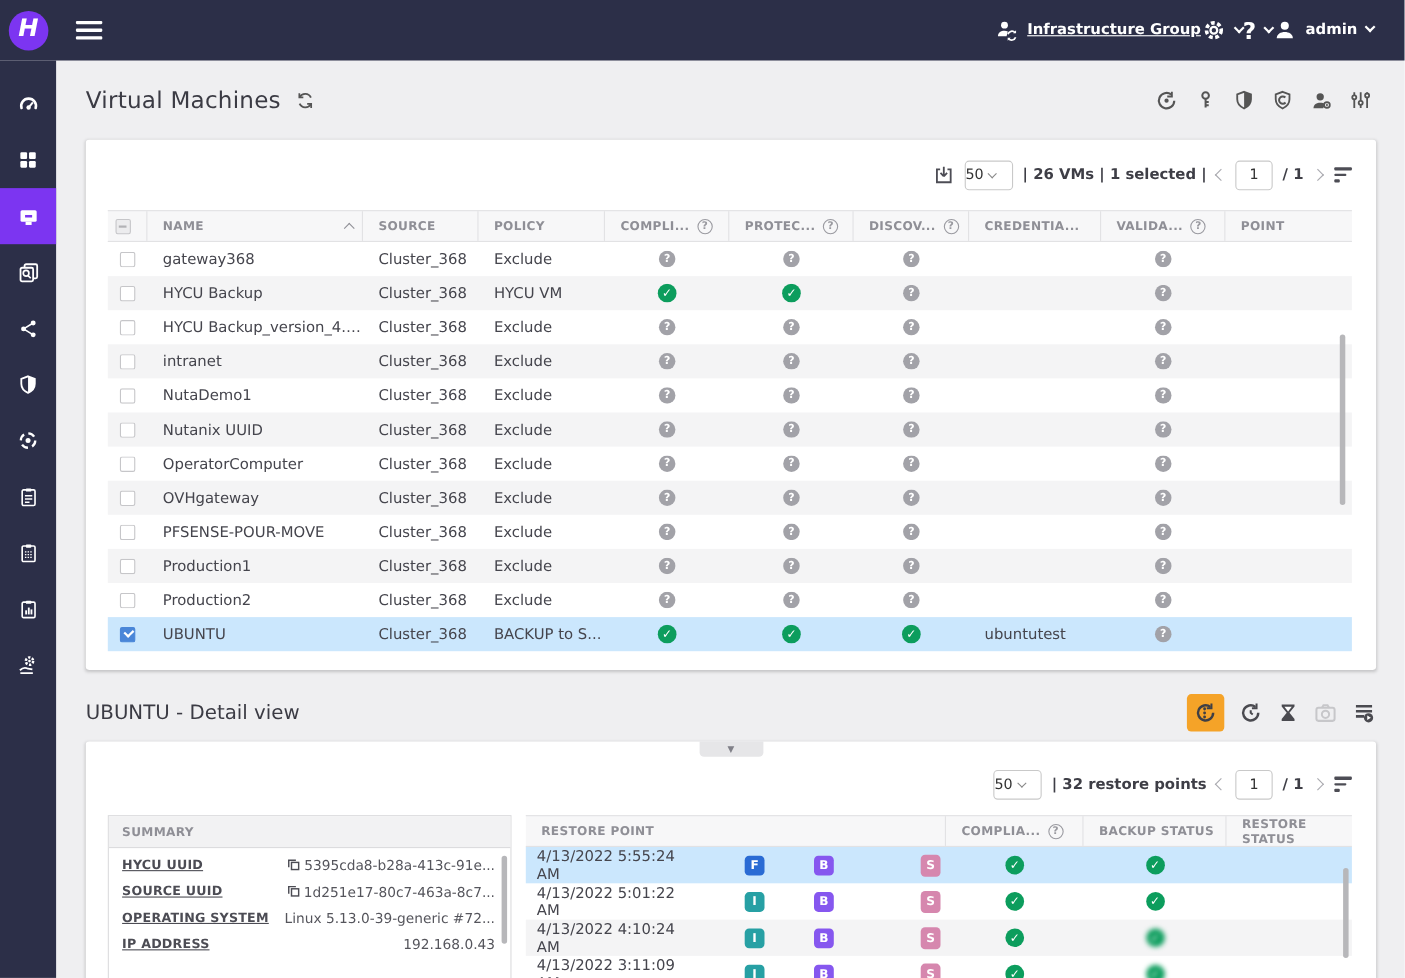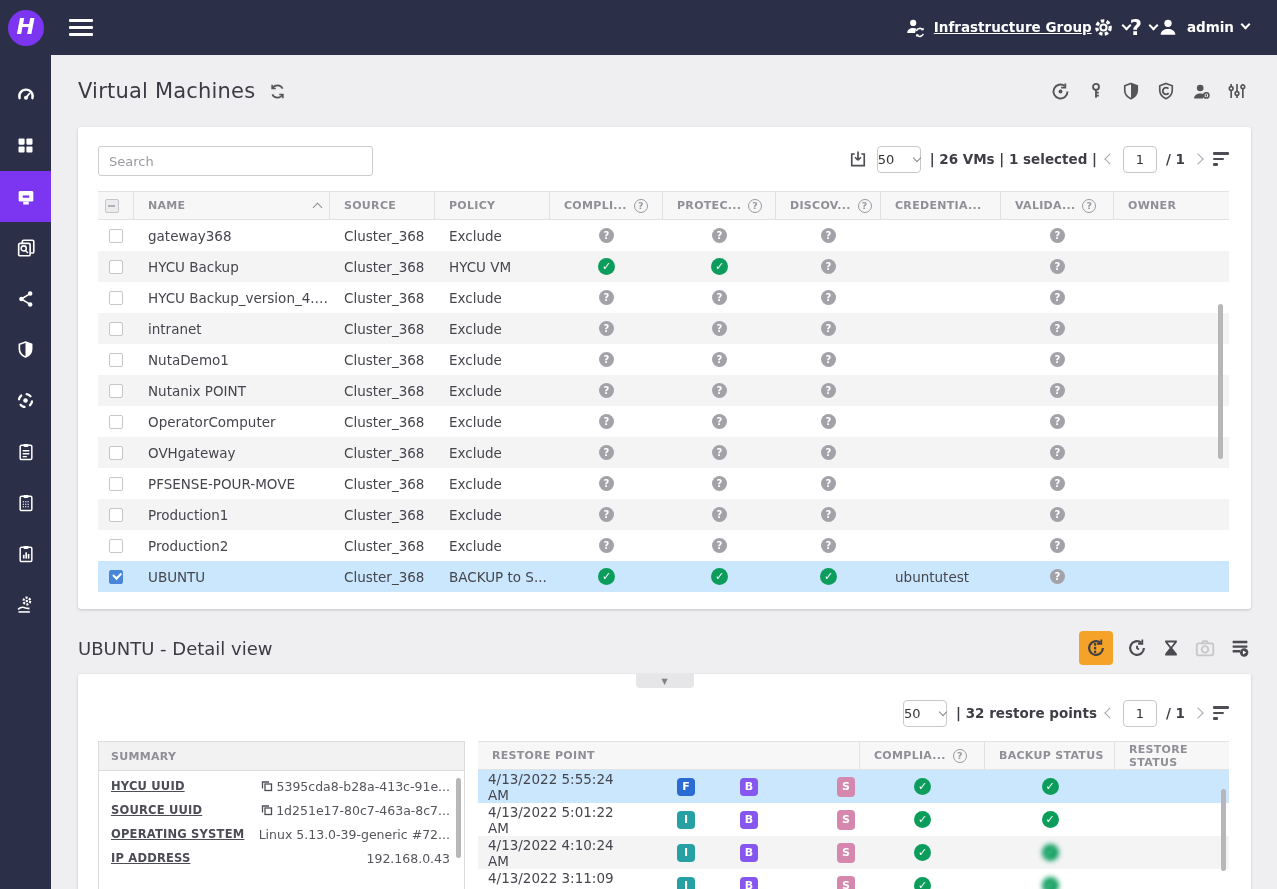--- a/index.html
+++ b/index.html
@@ -31,21 +31,21 @@
   .icon-btn { display:inline-flex; align-items:center; justify-content:center; cursor:pointer; color:#555; }
   .pg-actions { margin-left:auto; display:flex; align-items:center; gap:15px; }
 
   .card { background:#fff; margin:0 26px 0 27px; border-radius:3px; box-shadow:0 1px 3px rgba(0,0,0,.18); position:relative; }
   .card1 { height:482px; }
 
   
   .ctl-row { position:absolute; top:17px; right:20px; display:flex; align-items:center; gap:9px; height:30px; }
   .search { position:absolute; top:19px; left:20px; width:275px; height:30px; border:1px solid #ccc; border-radius:3px; font-size:13px; padding:0 10px; color:#444; font-family:inherit; }
   .search::placeholder { color:#9a9aa0; }
-  .pgsel { display:flex; align-items:center; justify-content:space-between; gap:5px; width:44px; height:27px; border:1px solid #c9c9c9; border-radius:4px; background:#fff; font-size:13px; color:#333; cursor:pointer; }
+  .pgsel { display:flex; align-items:center; justify-content:flex-start; gap:5px; width:44px; height:27px; border:1px solid #c9c9c9; border-radius:4px; background:#fff; font-size:13px; color:#333; cursor:pointer; }
   .pgsel .dchev { width:6px; height:6px; border-right:1.6px solid #888; border-bottom:1.6px solid #888; transform:rotate(45deg); margin-top:-3px; }
   .pgbox { width:34px; height:27px; border:1px solid #c9c9c9; border-radius:4px; display:flex; align-items:center; justify-content:center; font-size:13px; color:#333; background:#fff; }
   .cnt { font-size:13.5px; font-weight:600; color:#3e3e46; }
   .pchev { width:8px; height:8px; border-right:1.8px solid #a9a9af; border-bottom:1.8px solid #a9a9af; cursor:pointer; }
   .pchev.l { transform:rotate(135deg); }
   .pchev.r { transform:rotate(-45deg); }
   .ficon { display:flex; flex-direction:column; gap:3px; align-items:flex-start; cursor:pointer; padding:2px; }
   .ficon div { height:2.4px; background:#4d4d55; border-radius:1px; }
   .ficon .f1{width:16px}.ficon .f2{width:10.5px}.ficon .f3{width:5px}
 
@@ -297,21 +297,20 @@
               <path d="M5 3.5v17M12 3.5v17M19 3.5v17"></path>
               <circle cx="5" cy="9" r="2.2" fill="#fff"></circle>
               <circle cx="12" cy="15" r="2.2" fill="#fff"></circle>
               <circle cx="19" cy="7" r="2.2" fill="#fff"></circle>
             </svg>
         </span>
       </div>
     </div>
 
     <div class="card card1">
-      <input class="search" type="text" placeholder="Search" style="">
       <div class="ctl-row">
         <span class="icon-btn">
           <svg width="20" height="20" viewBox="0 0 24 24" fill="none" stroke="#4d4d55" stroke-width="2">
               <path d="M8 6H4.5v14h15V6H16"></path>
               <path d="M12 3v10.5m0 0l-3.6-3.6M12 13.5l3.6-3.6"></path>
             </svg>
         </span>
         <span class="pgsel">
             <span>50</span>
             <span class="dchev"></span>
@@ -358,21 +357,21 @@
               <span class="help">?</span>
             </div>
             <div class="th c-creden">
               <span>CREDENTIA...</span>
             </div>
             <div class="th c-valida">
               <span>VALIDA...</span>
               <span class="help">?</span>
             </div>
             <div class="th c-owner">
-              <span>OWNER</span>
+              <span>POINT</span>
             </div>
           </div>
         <div id="vm-rows">
             <div class="trow">
               <div class="td c-cb">
                 <span class="cbx"></span>
               </div>
               <div class="td c-name">gateway368</div>
               <div class="td c-source">Cluster_368</div>
               <div class="td c-policy">Exclude</div>
@@ -476,21 +475,21 @@
               <div class="td c-creden"></div>
               <div class="td cstat c-valida">
                 <span class="st-q">?</span>
               </div>
               <div class="td c-owner"></div>
             </div>
             <div class="trow stripe">
               <div class="td c-cb">
                 <span class="cbx"></span>
               </div>
-              <div class="td c-name">Nutanix POINT</div>
+              <div class="td c-name">Nutanix UUID</div>
               <div class="td c-source">Cluster_368</div>
               <div class="td c-policy">Exclude</div>
               <div class="td cstat c-compli">
                 <span class="st-q">?</span>
               </div>
               <div class="td cstat c-protec">
                 <span class="st-q">?</span>
               </div>
               <div class="td cstat c-discov">
                 <span class="st-q">?</span>

